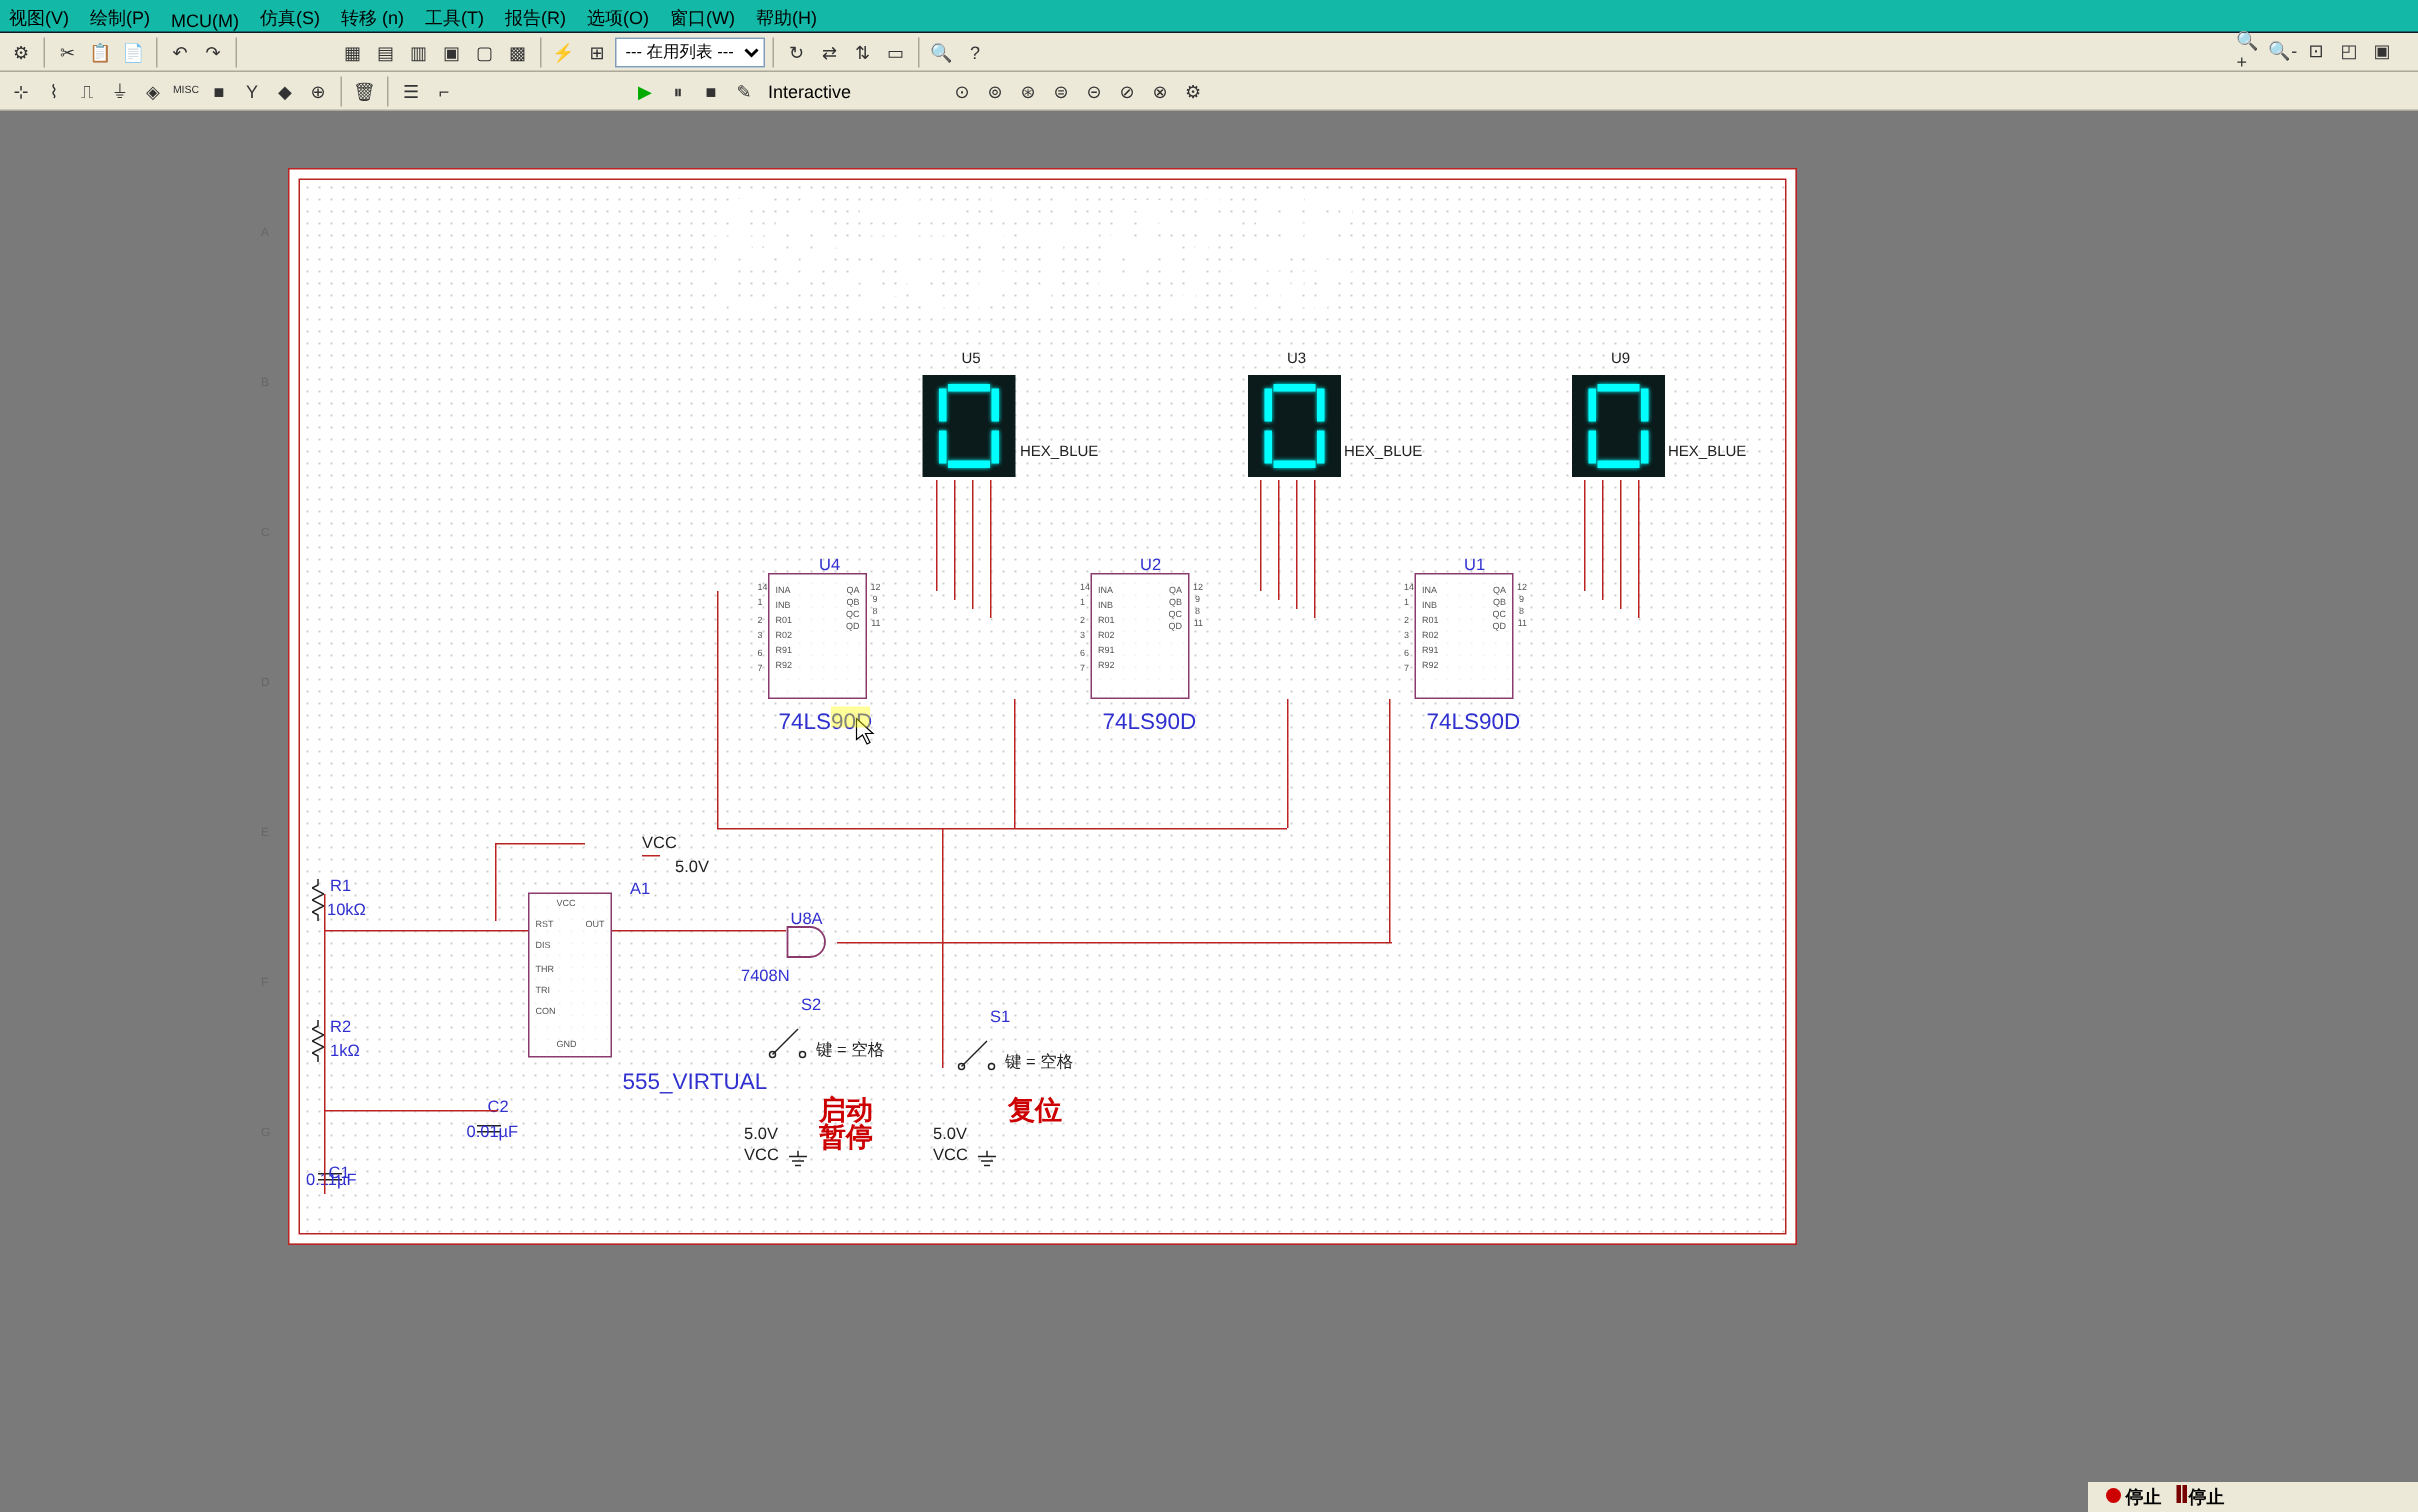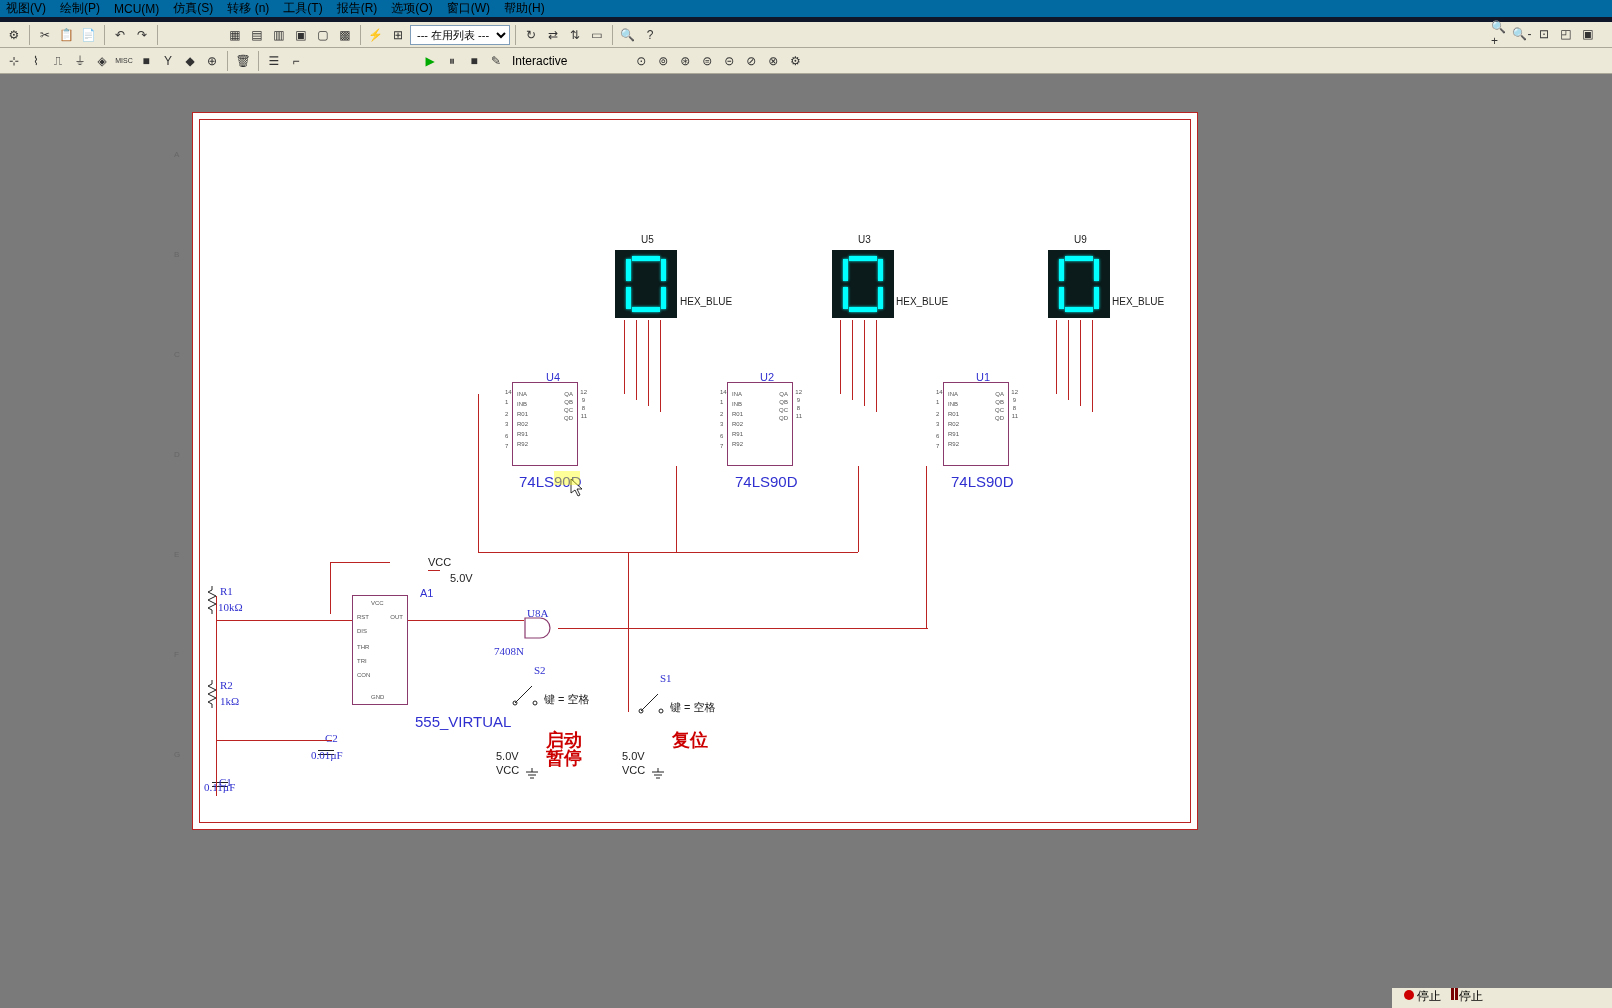--- a/index.html
+++ b/index.html
@@ -1,18 +1,18 @@
 <!DOCTYPE html>
 <html><head>
 <meta charset="utf-8">
 <style>
 * { box-sizing: border-box; margin: 0; padding: 0; font-family: "Microsoft YaHei", Arial, sans-serif; }
 body { background: #7a7a7a; width: 1612px; height: 1008px; overflow: hidden; position: relative; }
 
-.menubar { background: #0369a1; height: 22px; display: flex; align-items: center; padding: 0 6px; border-bottom: 5px solid #0f172a; font-size: 12px; }
+.menubar { background: #14b8a6; height: 22px; display: flex; align-items: flex-end; padding: 0 6px; border-bottom: 1px solid #0f172a; font-size: 12px; }
 .menubar span { margin-right: 14px; cursor: pointer; }
 
 .toolbar { background: #ece9d8; height: 26px; display: flex; align-items: center; padding: 2px 4px; border-bottom: 1px solid #aca899; gap: 2px; }
 .tb-btn { width: 20px; height: 20px; border: 1px solid transparent; display: flex; align-items: center; justify-content: center; cursor: pointer; font-size: 12px; color: #333; }
 .tb-sep { width: 1px; height: 20px; background: #aca899; margin: 0 3px; }
 .tb-combo { width: 100px; height: 20px; border: 1px solid #7f9db9; background: #fff; font-size: 11px; padding: 1px 2px; }
 .tb-text { font-size: 12px; margin-left: 4px; }
 
 .sheet { position: absolute; top: 112px; left: 192px; width: 1006px; height: 718px; background: #fff; background-image: radial-gradient(circle, #ccc 0.6px, transparent 0.6px); background-size: 8px 8px; border: 1px solid #b22; box-shadow: inset 0 0 0 6px #fff, inset 0 0 0 7px #b22; }
 
@@ -31,36 +31,36 @@
 
 .chip { position: absolute; border: 1px solid #8b3a6e; background: rgba(255,255,255,0.7); font-size: 7px; color: #555; }
 .chip-name { position: absolute; font-size: 15px; color: #3030d0; white-space: nowrap; }
 .chip-ref { position: absolute; font-size: 11px; color: #3030d0; white-space: nowrap; }
 
 .wire { position: absolute; background: #b22; }
 .wireh { height: 1px; }
 .wirev { width: 1px; }
 
 .text { position: absolute; font-size: 11px; color: #222; white-space: nowrap; }
-.textb { position: absolute; font-size: 11px; color: #3030d0; white-space: nowrap; font-family: Liberation Serif, serif; }
+.textb { position: absolute; font-size: 11px; color: #3030d0; white-space: nowrap; }
 .textr { position: absolute; font-size: 18px; color: #c00; white-space: nowrap; font-weight: bold; }
 
 .resistor { position: absolute; width: 8px; height: 28px; }
 .resistor svg { width: 100%; height: 100%; }
 
 .and-gate { position: absolute; width: 34px; height: 22px; }
 .and-gate svg { width: 100%; height: 100%; }
 
 .switch { position: absolute; width: 30px; height: 30px; }
 
 .cursor { position: absolute; width: 14px; height: 20px; pointer-events: none; }
 
 .right-tools { position: absolute; top: 24px; right: 14px; display: flex; gap: 2px; }
 
-.status { position: absolute; bottom: 0; right: 0; height: 20px; display: flex; align-items: flex-start; gap: 10px; padding: 0 12px; font-size: 12px; }
+.status { position: absolute; bottom: 0; right: 0; height: 20px; display: flex; align-items: center; gap: 10px; padding: 0 12px; font-size: 12px; font-weight: bold; }
 .status .dot { width: 10px; height: 10px; border-radius: 50%; background: #c00; display: inline-block; margin-right: 3px; }
 .status .pbar { display: inline-block; width: 3px; height: 12px; background: #700; margin-right: 1px; }
 
 .ruler-mark { position: absolute; font-size: 8px; color: #666; }
 </style>
 </head>
 <body>
 
 <div class="menubar">
 <span>视图(V)</span>

